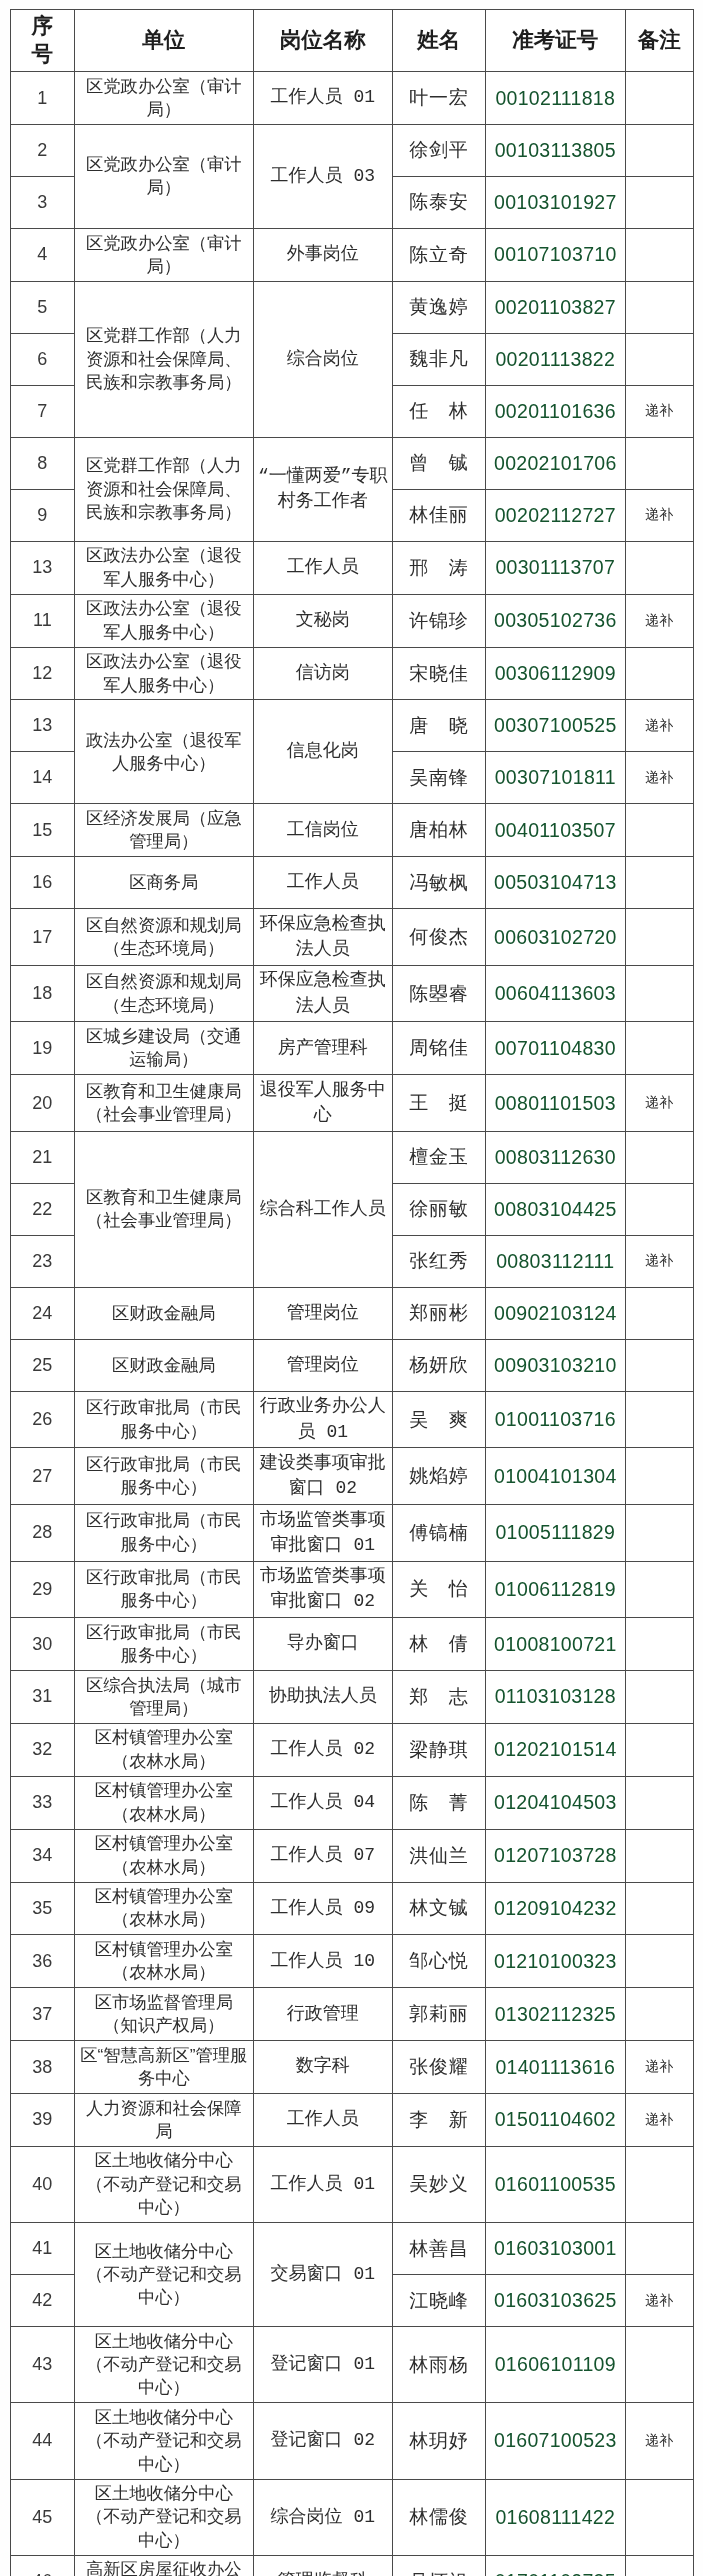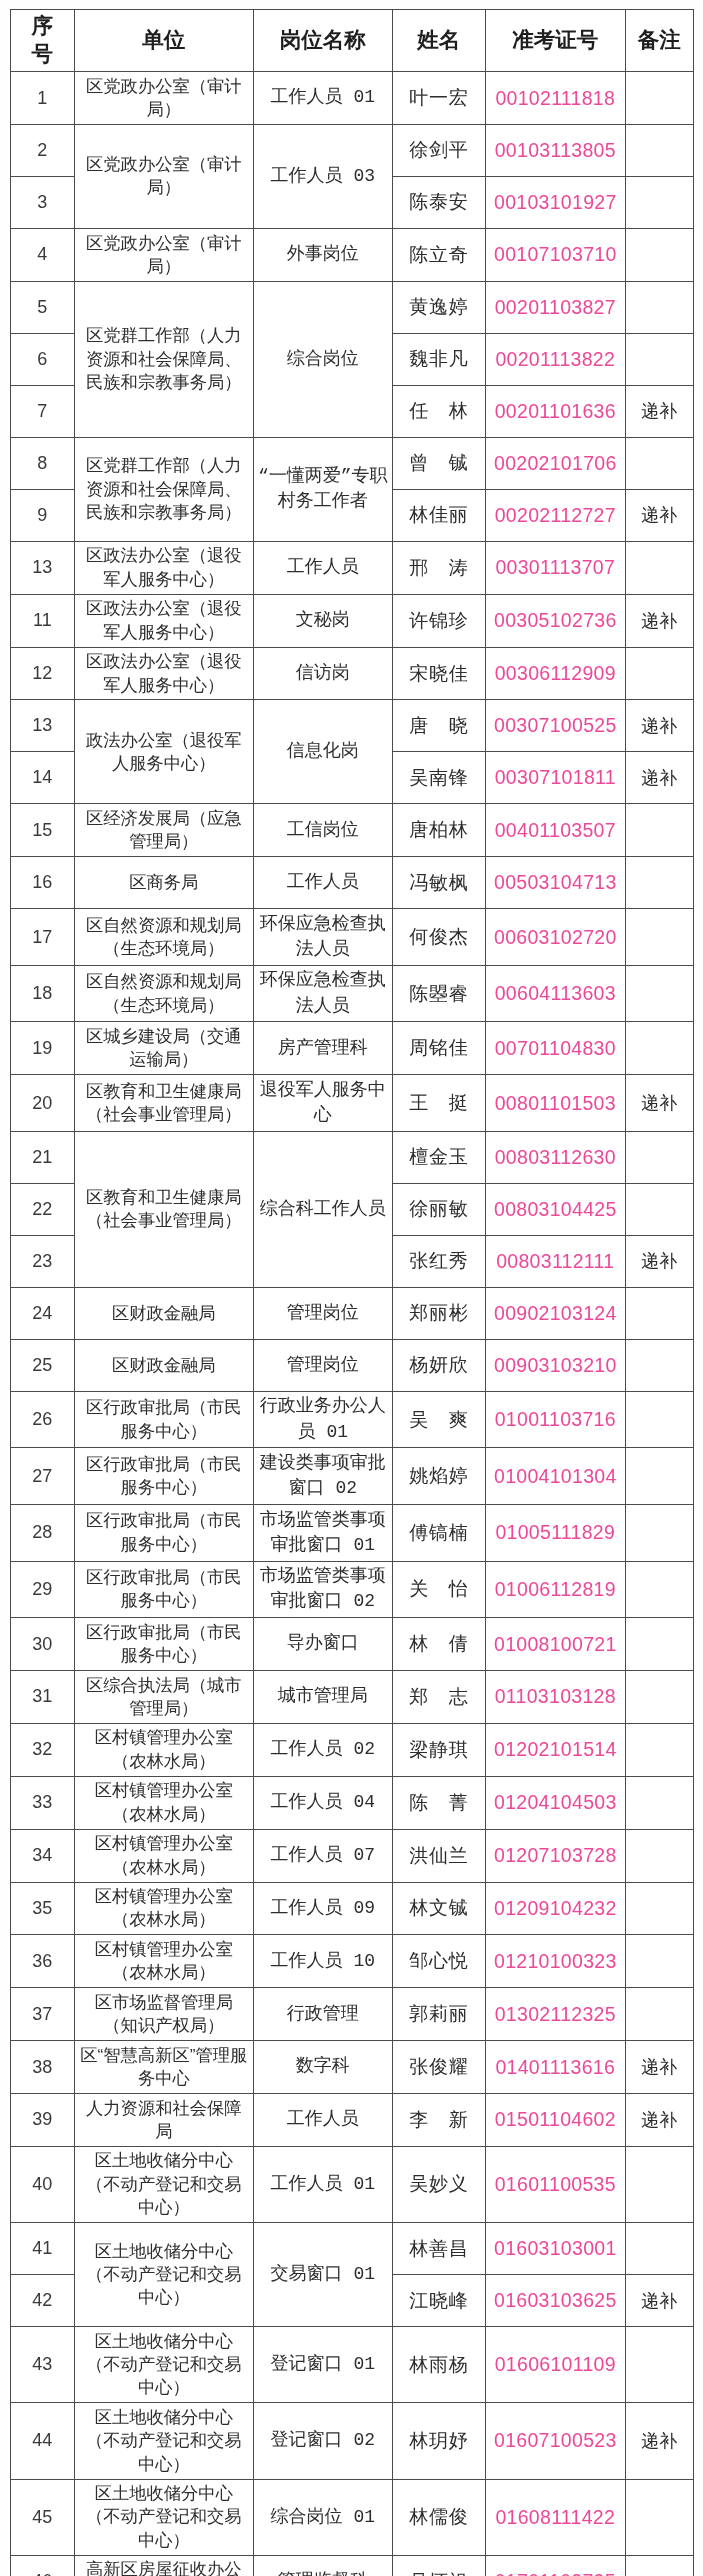--- a/index.html
+++ b/index.html
@@ -62,24 +62,24 @@
     line-height: 1.4;
     font-family: Liberation Mono, monospace;
   }
   td.cell-name {
     font-size: 19px;
     letter-spacing: 0.7px;
   }
   td.cell-admission-no {
     font-size: 19.5px;
     letter-spacing: 0.3px;
-    color: #ec4899;
+    color: #14532d;
   }
   td.cell-note {
-    font-size: 18px;
+    font-size: 14px;
   }
 </style>
 </head>
 <body>
 
 <div class="page">
   <table class="results">
     <colgroup>
       <col style="width:64px">
       <col style="width:179px">
@@ -321,21 +321,21 @@
           <td class="cell-index">30</td>
           <td class="cell-unit">区行政审批局（市民服务中心）</td>
           <td class="cell-position">导办窗口</td>
           <td class="cell-name">林　倩</td>
           <td class="cell-admission-no">01008100721</td>
           <td class="cell-note"></td>
         </tr>
         <tr>
           <td class="cell-index">31</td>
           <td class="cell-unit">区综合执法局（城市管理局）</td>
-          <td class="cell-position">城市管理局</td>
+          <td class="cell-position">协助执法人员</td>
           <td class="cell-name">郑　志</td>
           <td class="cell-admission-no">01103103128</td>
           <td class="cell-note"></td>
         </tr>
         <tr>
           <td class="cell-index">32</td>
           <td class="cell-unit">区村镇管理办公室（农林水局）</td>
           <td class="cell-position">工作人员 02</td>
           <td class="cell-name">梁静琪</td>
           <td class="cell-admission-no">01202101514</td>

